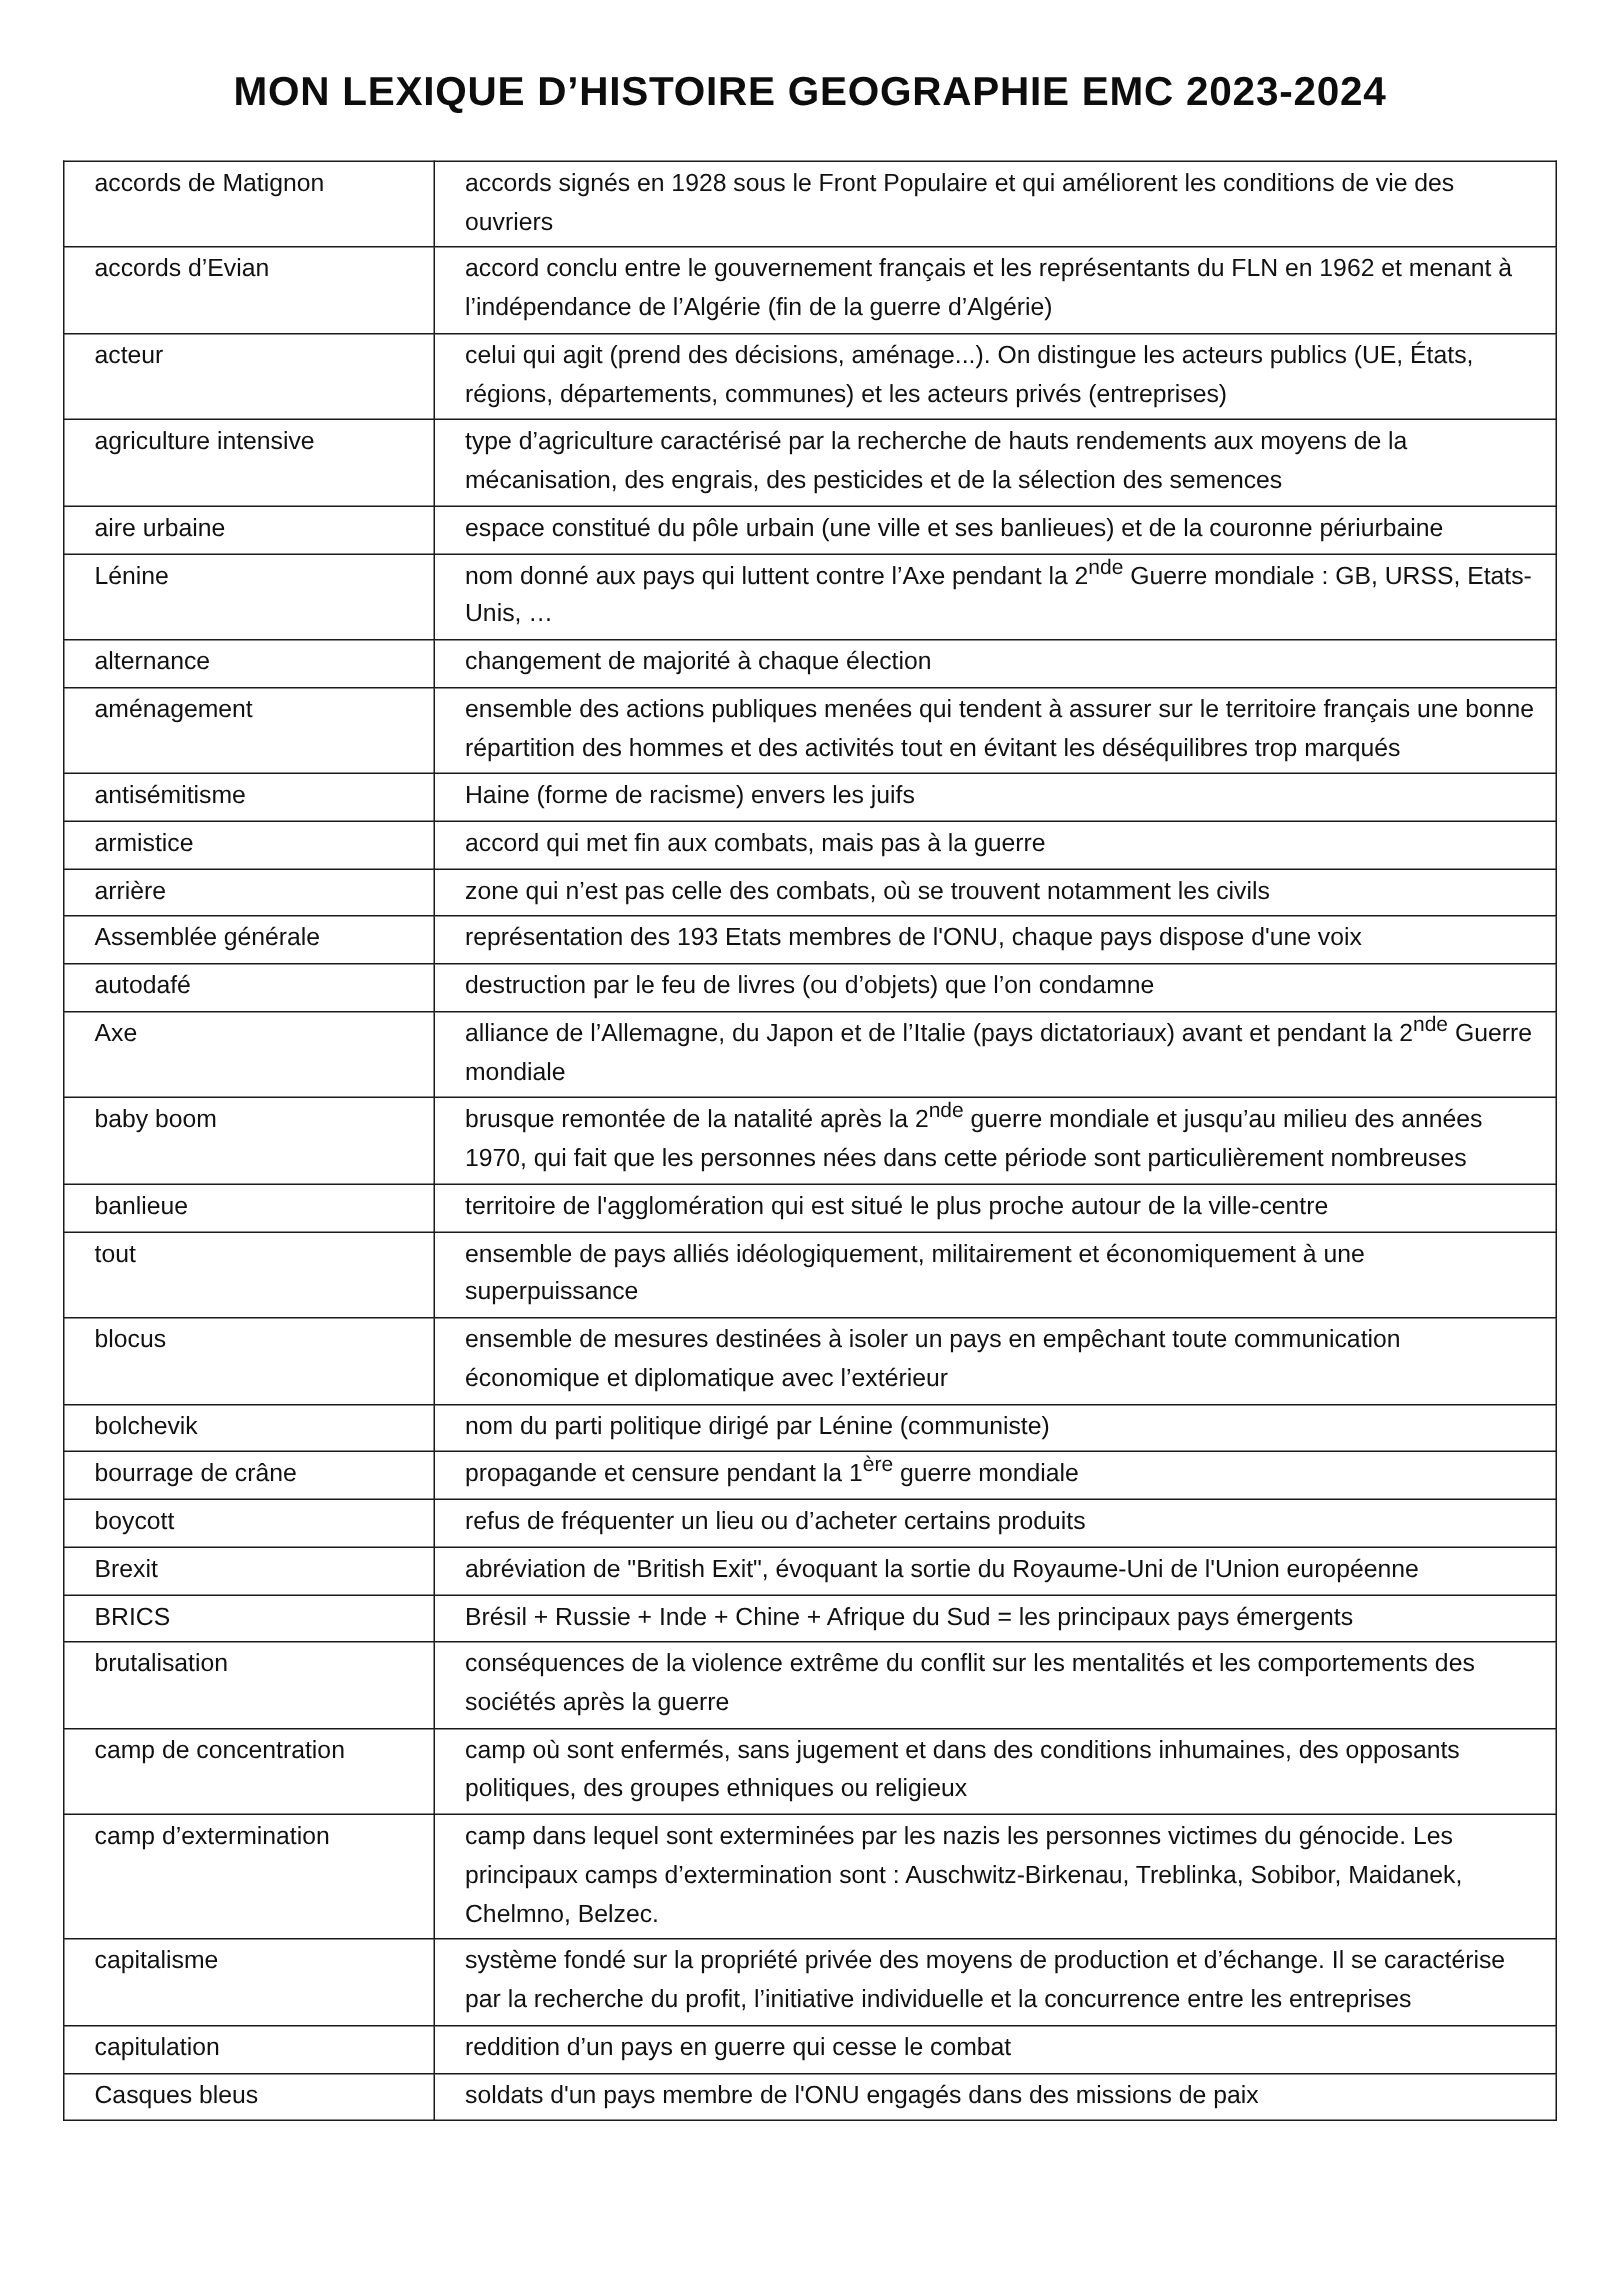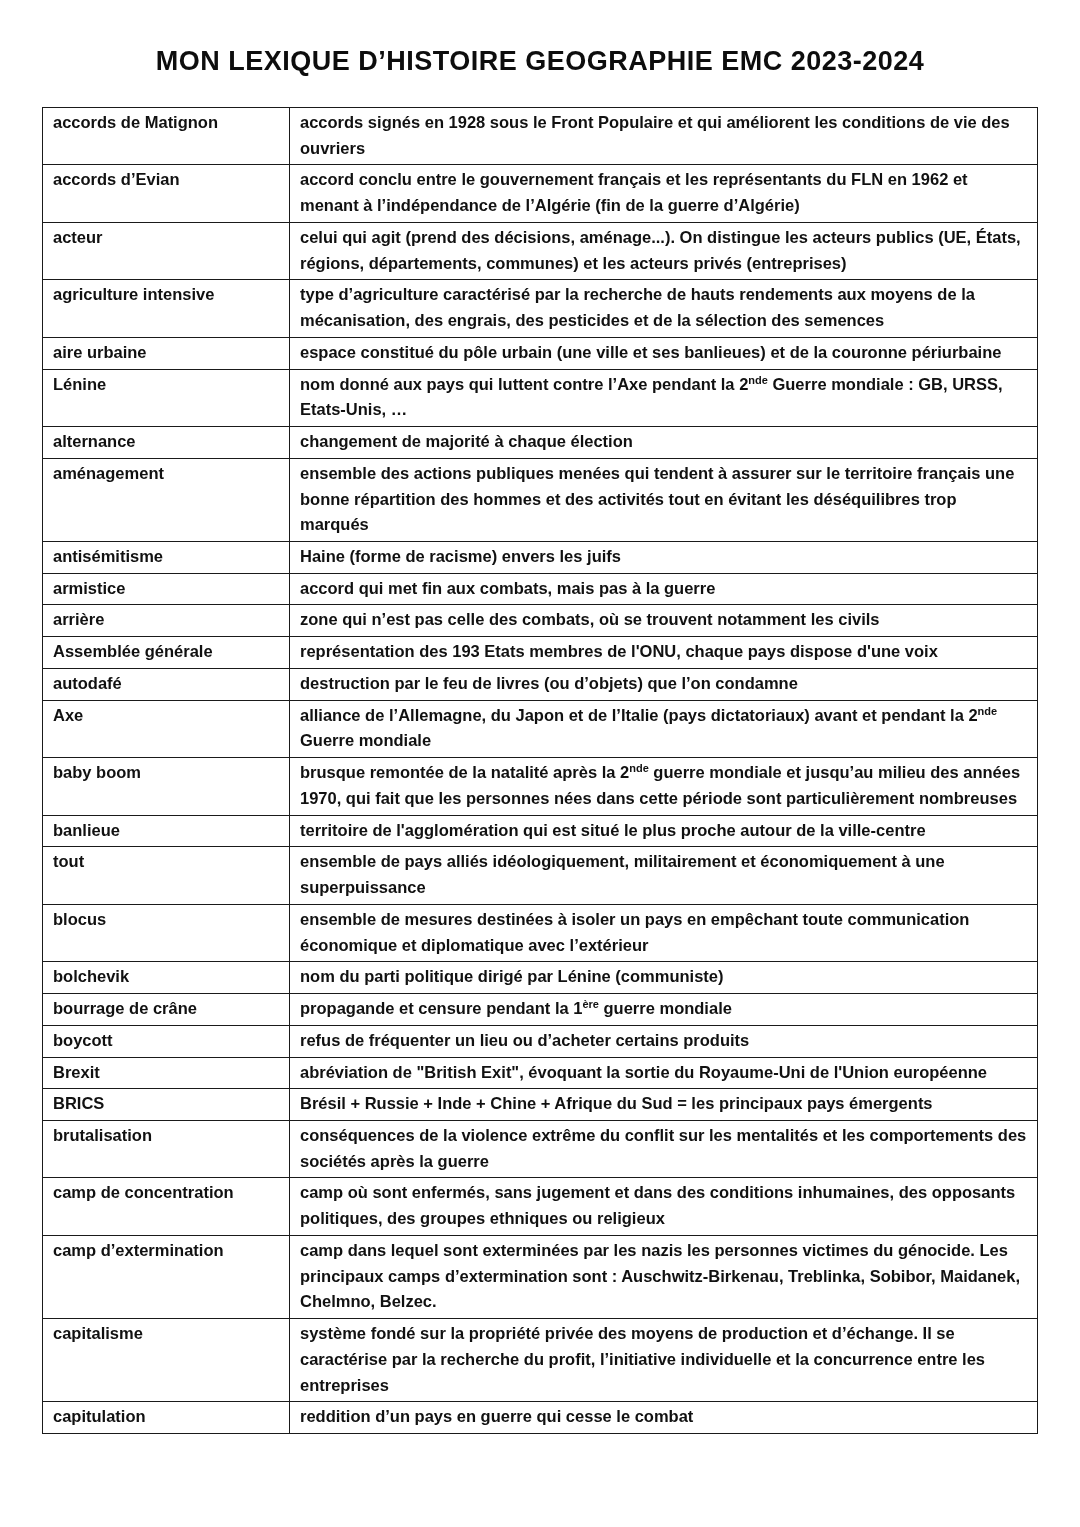--- a/index.html
+++ b/index.html
@@ -27,30 +27,29 @@
   }
   table.glossary {
     width: 100%;
     border-collapse: collapse;
     table-layout: fixed;
   }
   table.glossary td {
     border: 1.6px solid #1a1a1a;
     font-size: 16.5px;
     line-height: 1.56;
-    padding: 2px 10px 3px 10px;
+    padding: 2px 10px 3px 20px;
     vertical-align: top;
     word-wrap: break-word;
-    font-weight: bold;
   }
   td.term {
     width: 247px;
   }
   td.def sup {
-    font-size: 11px;
+    font-size: 14px;
     line-height: 0;
   }
 </style>
 </head>
 <body>
 
 <div class="page">
   <h1 class="title">MON LEXIQUE D’HISTOIRE GEOGRAPHIE EMC 2023-2024</h1>
   <table class="glossary">
     <tbody id="glossary-body">
@@ -159,15 +158,19 @@
           <td class="def">camp dans lequel sont exterminées par les nazis les personnes victimes du génocide. Les principaux camps d’extermination sont : Auschwitz-Birkenau, Treblinka, Sobibor, Maidanek, Chelmno, Belzec.</td>
         </tr>
         <tr>
           <td class="term">capitalisme</td>
           <td class="def">système fondé sur la propriété privée des moyens de production et d’échange. Il se caractérise par la recherche du profit, l’initiative individuelle et la concurrence entre les entreprises</td>
         </tr>
         <tr>
           <td class="term">capitulation</td>
           <td class="def">reddition d’un pays en guerre qui cesse le combat</td>
         </tr>
+        <tr>
+          <td class="term">Casques bleus</td>
+          <td class="def">soldats d'un pays membre de l'ONU engagés dans des missions de paix</td>
+        </tr>
       </tbody>
   </table>
 </div>
 
 </body></html>

